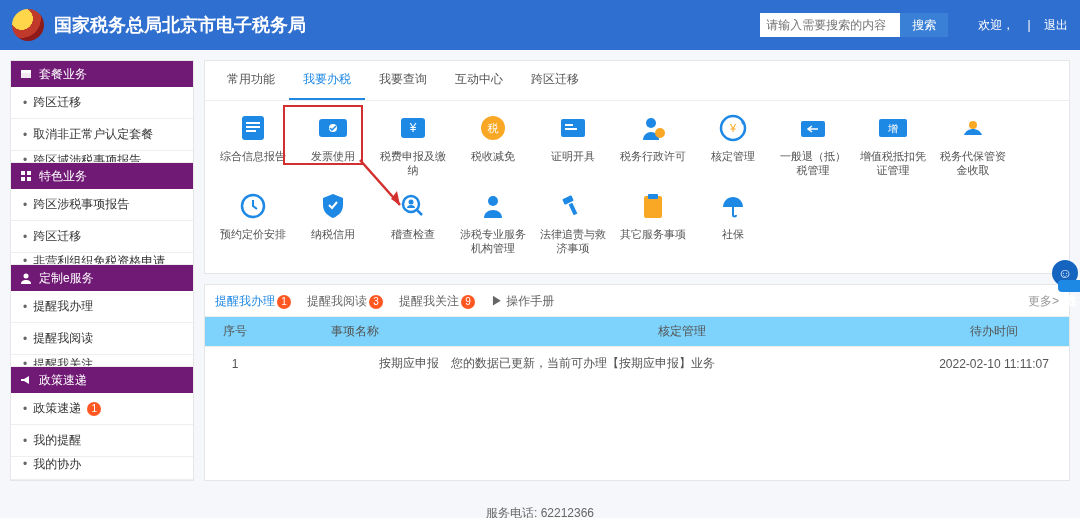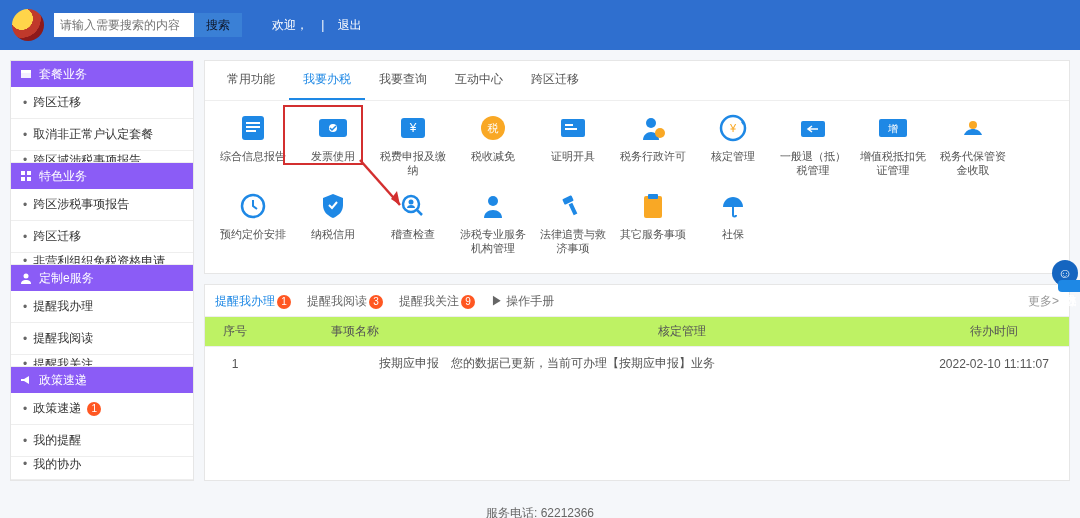--- a/index.html
+++ b/index.html
@@ -2,27 +2,27 @@
 <html><head>
   <meta charset="utf-8">
   <style>
     * { box-sizing: border-box; margin: 0; padding: 0; }
     body { font-family: "Microsoft YaHei", Arial, sans-serif; font-size: 12px; color: #333; background: #f5f7fa; width: 1080px; }
     .header { background: linear-gradient(to bottom, #2f6fcf, #2f6fcf); height: 50px; display: flex; align-items: center; padding: 0 12px; color: #fff; }
     .logo { width: 32px; height: 32px; border-radius: 50%; background: radial-gradient(circle at 30% 30%, #ffd54a 0 35%, #c0392b 36% 60%, #8e1a1a 61% 100%); margin-right: 10px; flex-shrink: 0; }
     .title { font-size: 18px; font-weight: bold; flex: 1; }
     .search-wrap { display: flex; align-items: center; }
     .search-input { height: 24px; width: 140px; border: none; padding: 0 6px; font-size: 12px; }
-    .search-btn { height: 24px; background: #3a80d6; color: #0f172a; border: none; padding: 0 12px; cursor: pointer; font-size: 12px; }
+    .search-btn { height: 24px; background: #3a80d6; color: #ffffff; border: none; padding: 0 12px; cursor: pointer; font-size: 12px; }
     .header-links { margin-left: 20px; color: #fff; font-size: 12px; }
     .header-links span { margin-left: 10px; cursor: pointer; }
     .layout { display: flex; padding: 10px; gap: 10px; min-height: 410px; }
     .sidebar { width: 184px; background: #fff; display: flex; flex-direction: column; border: 1px solid #e6e6e6; }
     .side-section { }
-    .side-header { background: #8b5cf6; color: #fff; height: 26px; display: flex; align-items: center; padding: 0 8px; font-size: 12px; }
+    .side-header { background: #701a75; color: #fff; height: 26px; display: flex; align-items: center; padding: 0 8px; font-size: 12px; }
     .side-header .sh-icon { width: 14px; height: 14px; margin-right: 6px; display: inline-flex; align-items: center; justify-content: center; }
     .side-item { border-bottom: 1px solid #eee; padding: 7px 12px; font-size: 12px; color: #333; background: #fff; cursor: pointer; display: flex; align-items: center; }
     .side-item::before { content: "•"; color: #666; margin-right: 6px; }
     .side-item.truncated { white-space: nowrap; overflow: hidden; text-overflow: clip; }
     .badge-dot { display: inline-block; min-width: 14px; height: 14px; background: #ff5722; color: #fff; border-radius: 7px; font-size: 10px; line-height: 14px; text-align: center; padding: 0 4px; margin-left: 6px; }
     .main { flex: 1; display: flex; flex-direction: column; gap: 10px; }
     .panel { background: #fff; border: 1px solid #e6e6e6; }
     .tabbar { display: flex; border-bottom: 1px solid #eee; padding: 0 8px; }
     .tab { padding: 10px 14px; font-size: 12px; color: #555; cursor: pointer; }
     .tab.active { color: #1e88e5; border-bottom: 2px solid #1e88e5; position: relative; }
@@ -32,35 +32,36 @@
     .app-label { font-size: 11px; color: #555; text-align: center; line-height: 14px; min-height: 28px; }
     .highlight-box { position: absolute; border: 2px solid #d32f2f; pointer-events: none; }
     .icon-row1 { position: relative; width: 100%; display: flex; }
     .arrow { position: absolute; pointer-events: none; }
     .notice-tabs { display: flex; align-items: center; padding: 8px 10px 6px; gap: 16px; border-bottom: 1px solid #eee; font-size: 12px; }
     .ntab { color: #666; cursor: pointer; }
     .ntab.active { color: #1e88e5; }
     .badge-num { display: inline-block; min-width: 14px; height: 14px; background: #ff5722; color: #fff; border-radius: 7px; font-size: 10px; line-height: 14px; text-align: center; padding: 0 3px; margin-left: 2px; vertical-align: middle; }
     .ntab-more { margin-left: auto; color: #999; cursor: pointer; }
     .table { width: 100%; border-collapse: collapse; font-size: 12px; }
-    .table th { background: #bef264; color: #555; font-weight: normal; padding: 6px; border-bottom: 1px solid #eee; }
+    .table th { background: #7dd3fc; color: #555; font-weight: normal; padding: 6px; border-bottom: 1px solid #eee; }
     .table td { padding: 8px 6px; color: #555; text-align: center; }
     .col-seq { width: 60px; }
     .col-name { width: 180px; text-align: left; }
     .col-time { width: 150px; }
     .footer { text-align: center; padding: 14px 0; color: #666; font-size: 12px; }
     .float-help { position: fixed; right: 0; top: 280px; width: 22px; background: #1e88e5; color: #fff; writing-mode: vertical-rl; text-align: center; padding: 6px 2px; font-size: 11px; border-radius: 4px 0 0 4px; cursor: pointer; }
     .float-help-icon { width: 26px; height: 26px; background: #1565c0; border-radius: 50%; position: fixed; right: 2px; top: 260px; display: flex; align-items: center; justify-content: center; color: #fff; font-size: 14px; }
     svg { display: block; }
   </style>
 </head>
 <body>
 
 <div class="header">
   <div class="logo"></div>
+  <div class="title">国家税务总局北京市电子税务局</div>
   <div class="search-wrap">
     <input class="search-input" placeholder="请输入需要搜索的内容" style="">
     <button class="search-btn">搜索</button>
   </div>
   <div class="header-links">
     <span>欢迎，</span>
     <span>| <span>退出</span></span>
   </div>
 </div>
 

